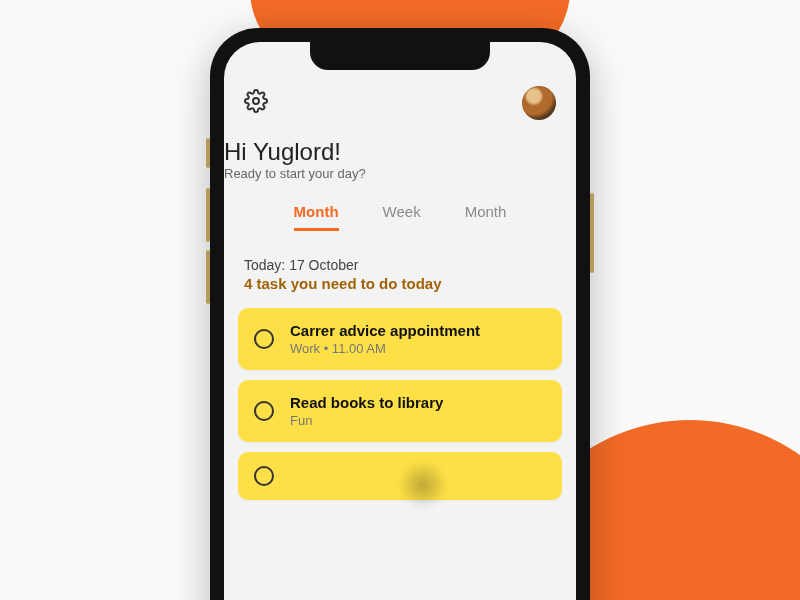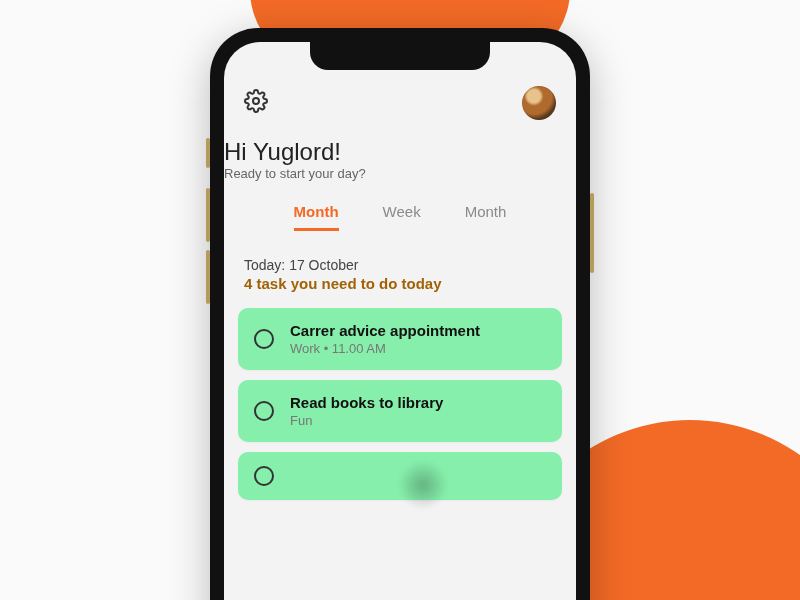--- a/index.html
+++ b/index.html
@@ -77,21 +77,21 @@
   .tab.active { color:#f36a26; font-weight:600; border-bottom:3px solid #f36a26; }
 
   
   .date-block { padding: 26px 24px 6px 20px; }
   .date-label { font-size:14px; color:#444; }
   .task-count { font-size:15px; font-weight:700; color:#a16207; margin-top:2px; }
 
   
   .tasks { padding: 10px 14px; display:flex; flex-direction:column; gap:10px; }
   .card {
-    background:#86efac; border-radius:10px;
+    background:#fde047; border-radius:10px;
     padding:14px 16px;
     display:flex; align-items:center; gap:16px;
     box-shadow: 0 1px 2px rgba(0,0,0,.04);
     position:relative;
   }
   .checkbox {
     width:20px; height:20px; border:2px solid #333; border-radius:50%; flex:none;
   }
   .card-body { display:flex; flex-direction:column; }
   .card-title { font-size:15px; font-weight:700; color:#111; }

